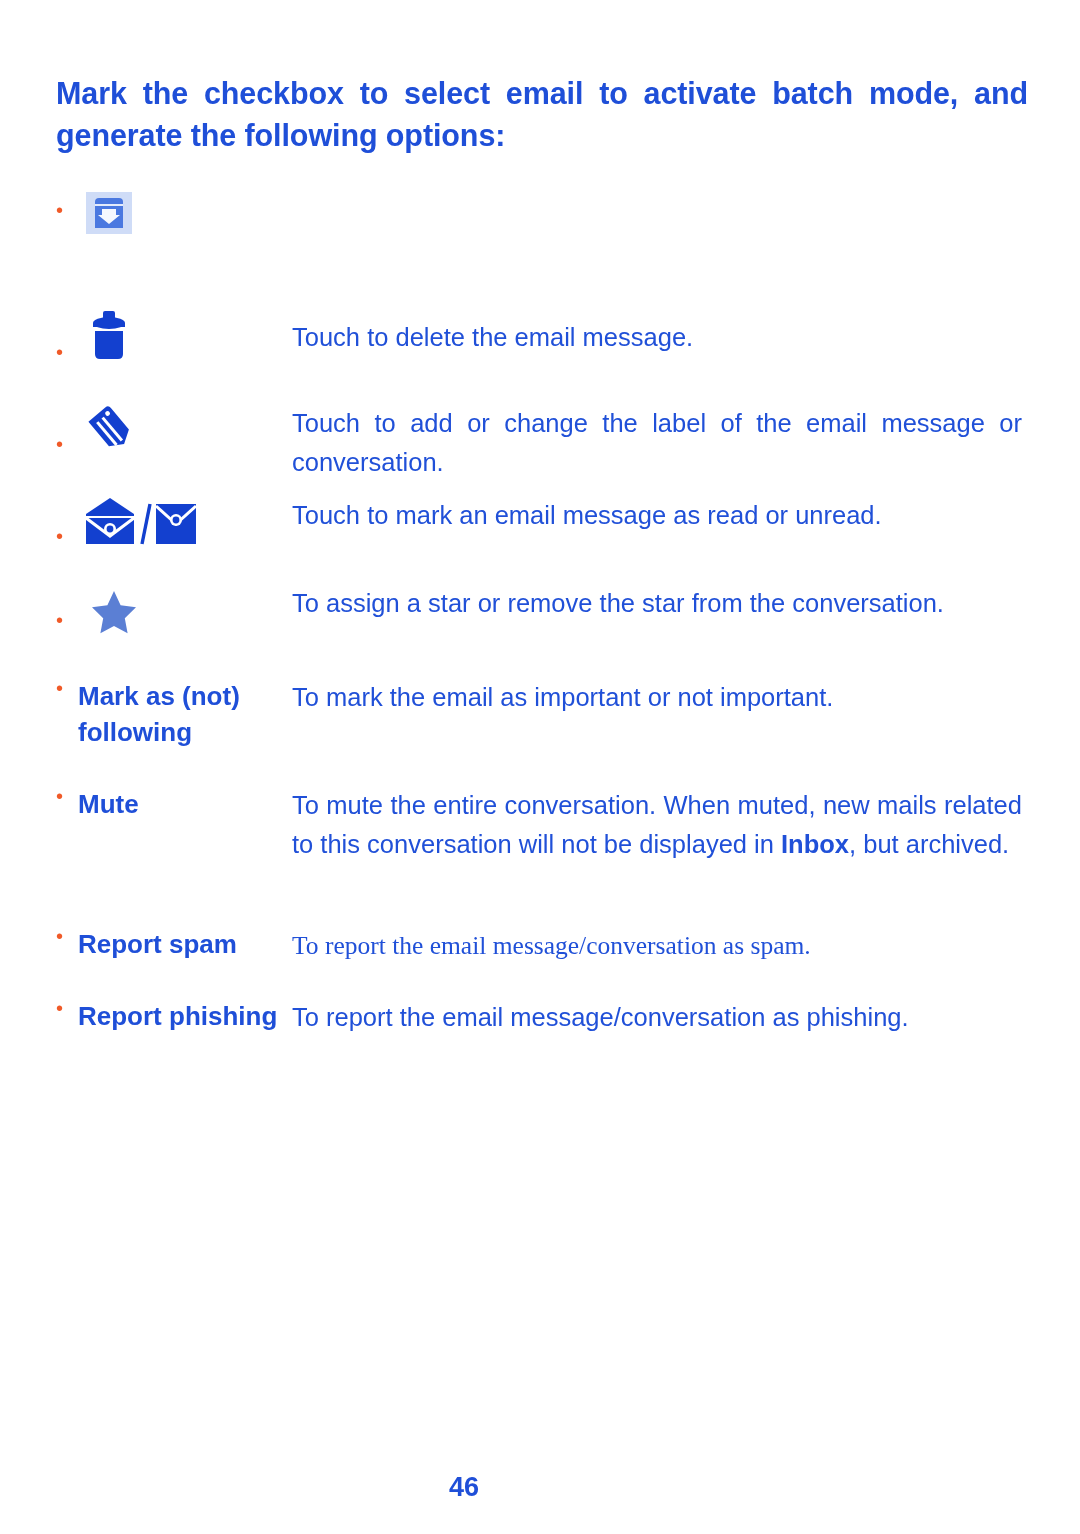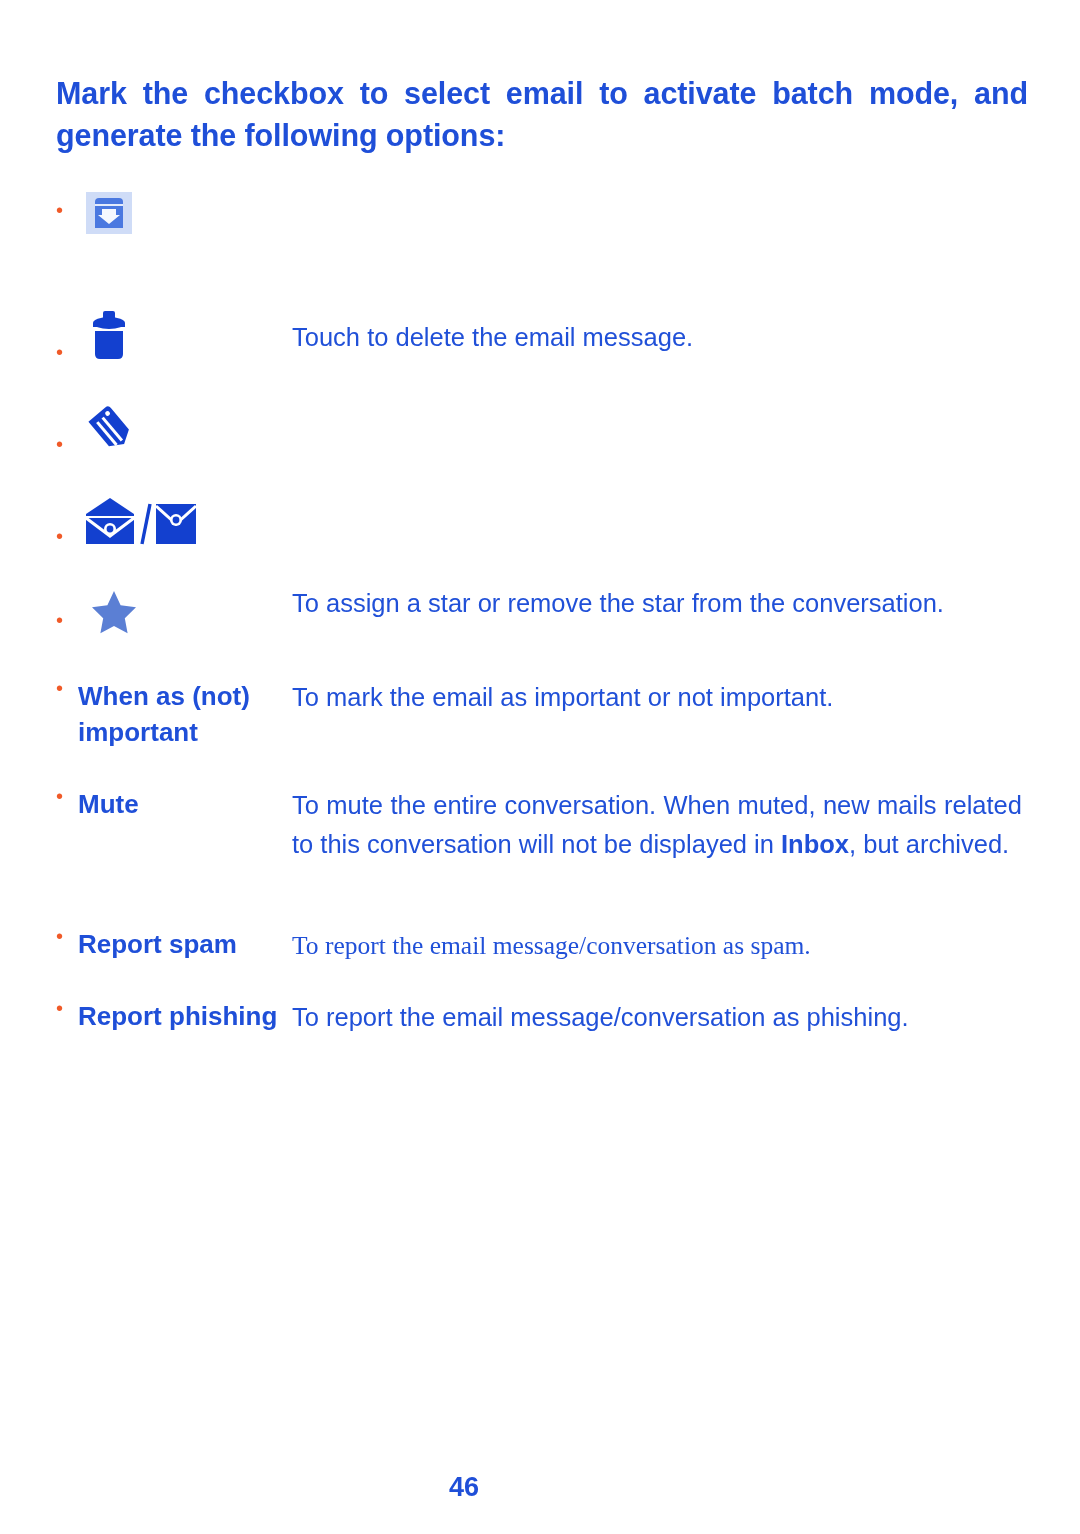--- a/index.html
+++ b/index.html
@@ -180,20 +180,21 @@
           <svg class="icon-svg" width="56" height="56" viewBox="0 0 56 56" xmlns="http://www.w3.org/2000/svg">
             <g transform="rotate(-40 28 28)">
               <path d="M14 8 L36 8 Q40 8 40 12 L40 40 L27 48 L14 40 Z" fill="#1340cf"></path>
               <circle cx="34" cy="14" r="2.4" fill="#ffffff"></circle>
               <rect x="19" y="14" width="3" height="30" fill="#ffffff"></rect>
               <rect x="26" y="14" width="3" height="30" fill="#ffffff"></rect>
             </g>
           </svg>
         </span>
       </div>
+      <div class="desc" style="padding-top:6px;">Touch to add or change the label of the email message or conversation.</div>
     </div>
 
     <div class="row" style="min-height:92px;">
       <div class="bullet-col" style="padding-top:36px;">
         <span class="bullet">•</span>
         <span class="icon-wrap" style="margin-left:4px;margin-top:-30px;">
           <svg class="icon-svg" width="118" height="54" viewBox="0 0 118 54" xmlns="http://www.w3.org/2000/svg">
 
             <path d="M4 18 L28 2 L52 18 L52 20 L4 20 Z" fill="#1340cf"></path>
             <rect x="4" y="22" width="48" height="26" fill="#1340cf"></rect>
@@ -203,38 +204,39 @@
 
             <path d="M60 48 L68 8" stroke="#1340cf" stroke-width="3.4" fill="none"></path>
 
             <rect x="74" y="8" width="40" height="40" fill="#1340cf"></rect>
             <path d="M74 10 L94 28 L114 10" fill="none" stroke="#ffffff" stroke-width="3"></path>
             <circle cx="94" cy="24" r="6" fill="#ffffff"></circle>
             <circle cx="94" cy="24" r="3.4" fill="#1340cf"></circle>
           </svg>
         </span>
       </div>
+      <div class="desc" style="padding-top:6px;">Touch to mark an email message as read or unread.</div>
     </div>
 
     <div class="row" style="min-height:92px;">
       <div class="bullet-col" style="padding-top:28px;">
         <span class="bullet">•</span>
         <span class="icon-wrap" style="margin-left:12px;margin-top:-22px;">
           <svg class="icon-svg" width="48" height="46" viewBox="0 0 48 46" xmlns="http://www.w3.org/2000/svg">
             <path d="M24 3 L30.6 17.2 L46 19.2 L34.8 30.2 L37.6 45.3 L24 38 L10.4 45.3 L13.2 30.2 L2 19.2 L17.4 17.2 Z" fill="#5b7fd4"></path>
           </svg>
         </span>
       </div>
       <div class="desc" style="padding-top:2px;">To assign a star or remove the star from the conversation.</div>
     </div>
 
     <div class="row" style="min-height:92px;">
       <div class="bullet-col" style="padding-top:4px;">
         <span class="bullet">•</span>
-        <span class="label-col" style="max-width:214px;display:inline-block;">When as (not) important</span>
+        <span class="label-col" style="max-width:214px;display:inline-block;">Mark as (not) following</span>
       </div>
       <div class="desc" style="text-align-last:left;text-align:right;padding-top:4px;">To mark the email as important or not important.</div>
     </div>
 
     <div class="row" style="min-height:126px;margin-top:16px;">
       <div class="bullet-col" style="padding-top:4px;">
         <span class="bullet">•</span>
         <span class="label-col" style="display:inline-block;">Mute</span>
       </div>
       <div class="desc" style="padding-top:4px;">

